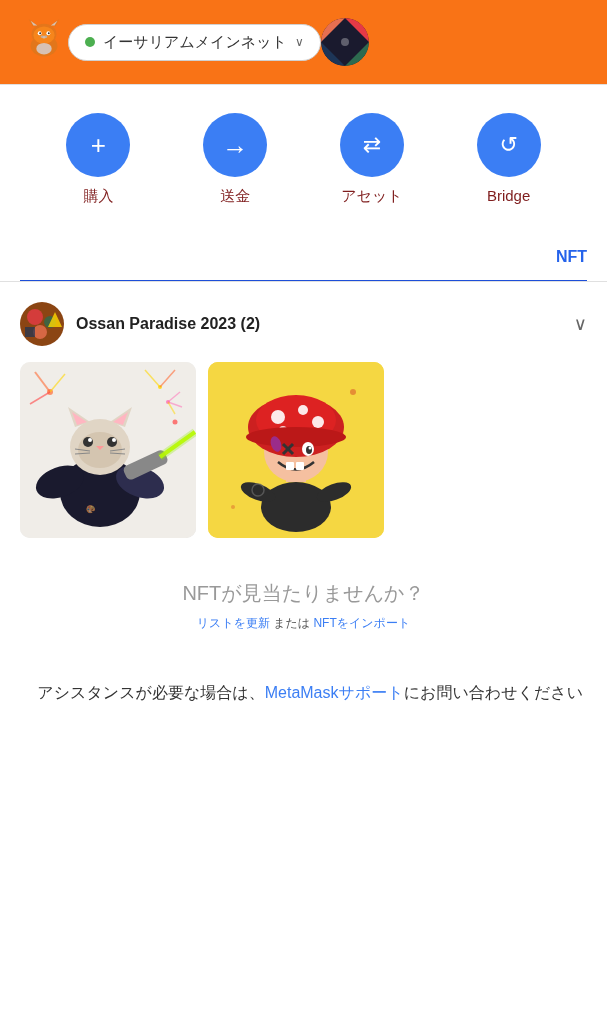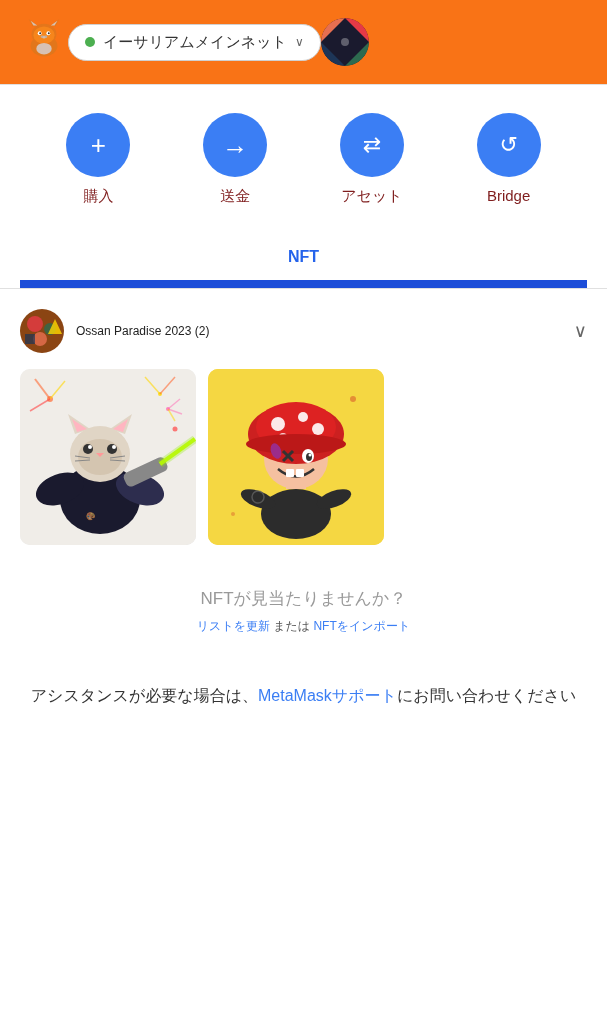--- a/index.html
+++ b/index.html
@@ -102,22 +102,23 @@
       text-align: center;
       padding: 14px 0;
       font-size: 16px;
       color: #666;
       cursor: pointer;
       border-bottom: 3px solid transparent;
       font-weight: 400;
     }
     .tab.active {
       color: #2563eb;
-      border-bottom: 8px solid #1d4ed8;
+      border-bottom: 1px solid #1d4ed8;
       font-weight: 600;
+      text-align: right;
     }
 
     
     .nft-section {
       padding: 20px 20px 10px;
     }
     .collection-header {
       display: flex;
       align-items: center;
       justify-content: space-between;
@@ -130,22 +131,22 @@
       gap: 12px;
     }
     .collection-thumb {
       width: 44px;
       height: 44px;
       border-radius: 50%;
       overflow: hidden;
       flex-shrink: 0;
     }
     .collection-name {
-      font-size: 12px;
-      font-weight: 400;
+      font-size: 16px;
+      font-weight: 700;
       color: #222;
     }
     .chevron-down-icon {
       font-size: 18px;
       color: #666;
     }
 
     
     .nft-grid {
       display: flex;
@@ -174,38 +175,38 @@
       width: 100%;
       height: 100%;
     }
 
     
     .bottom-section {
       padding: 32px 20px 20px;
       text-align: center;
     }
     .nft-missing-text {
-      font-size: 17px;
+      font-size: 20px;
       color: #999;
       margin-bottom: 8px;
     }
     .nft-links {
       font-size: 12px;
       color: #555;
     }
     .nft-link {
       color: #3b7ef4;
       cursor: pointer;
       text-decoration: none;
     }
 
     
     .support-section {
       padding: 28px 24px 20px;
-      text-align: center;
+      text-align: right;
       font-size: 16px;
       color: #333;
       line-height: 1.6;
     }
     .support-link {
       color: #3b7ef4;
       cursor: pointer;
     }
   </style>
 </head>

